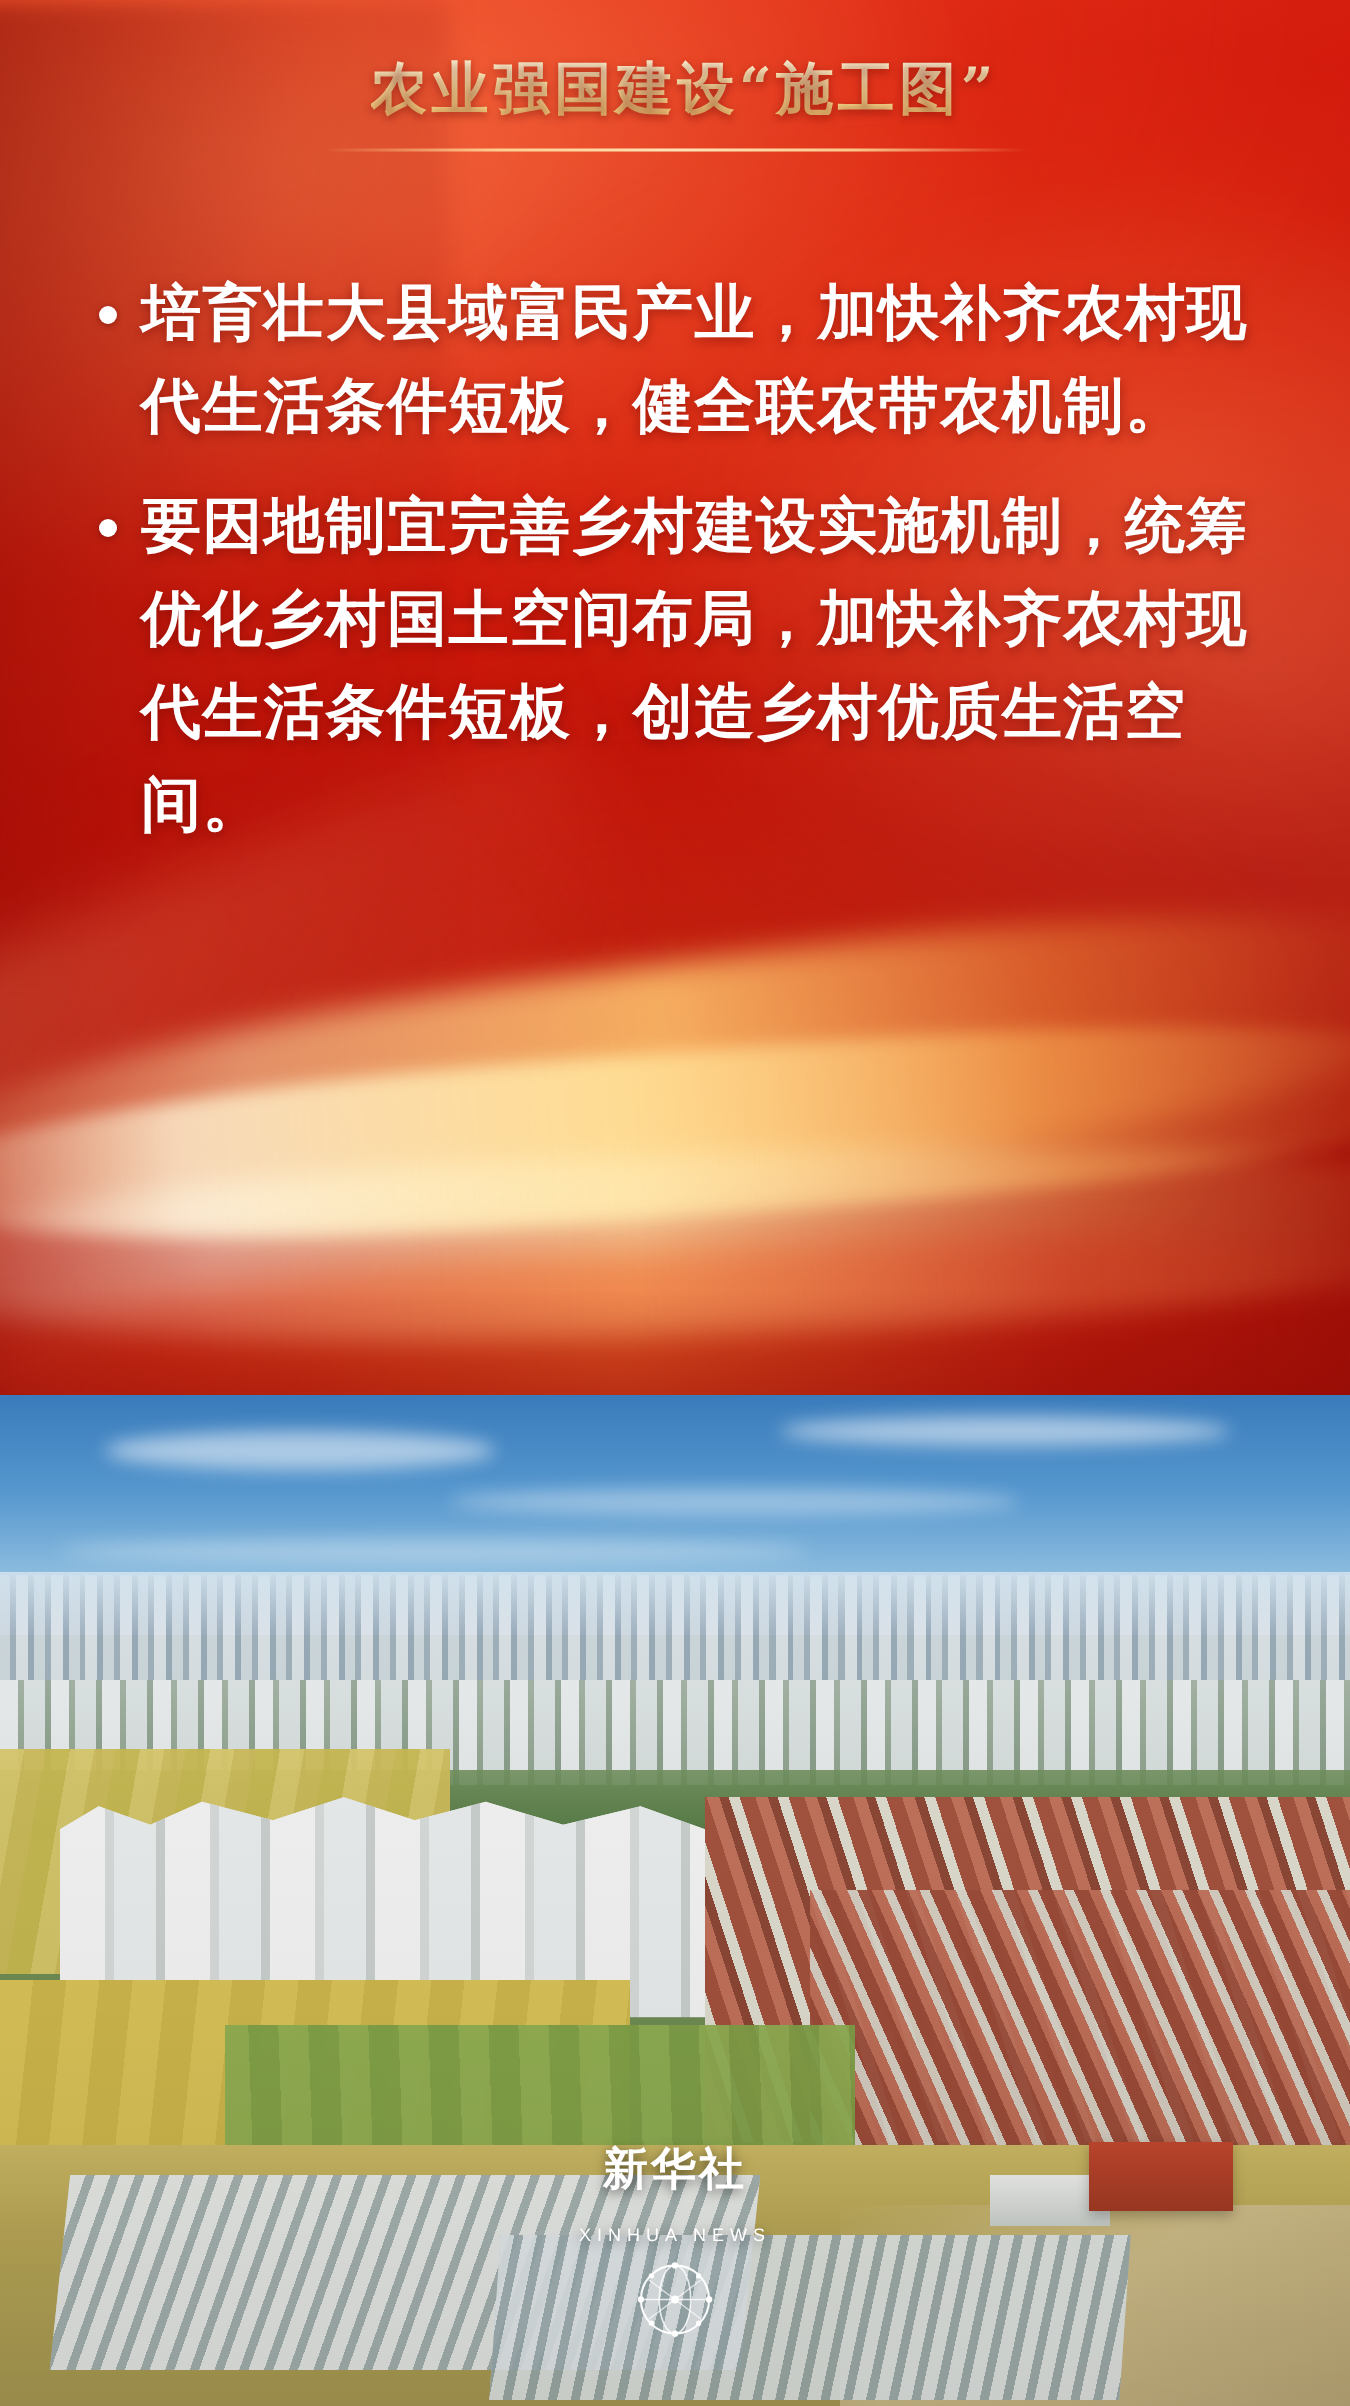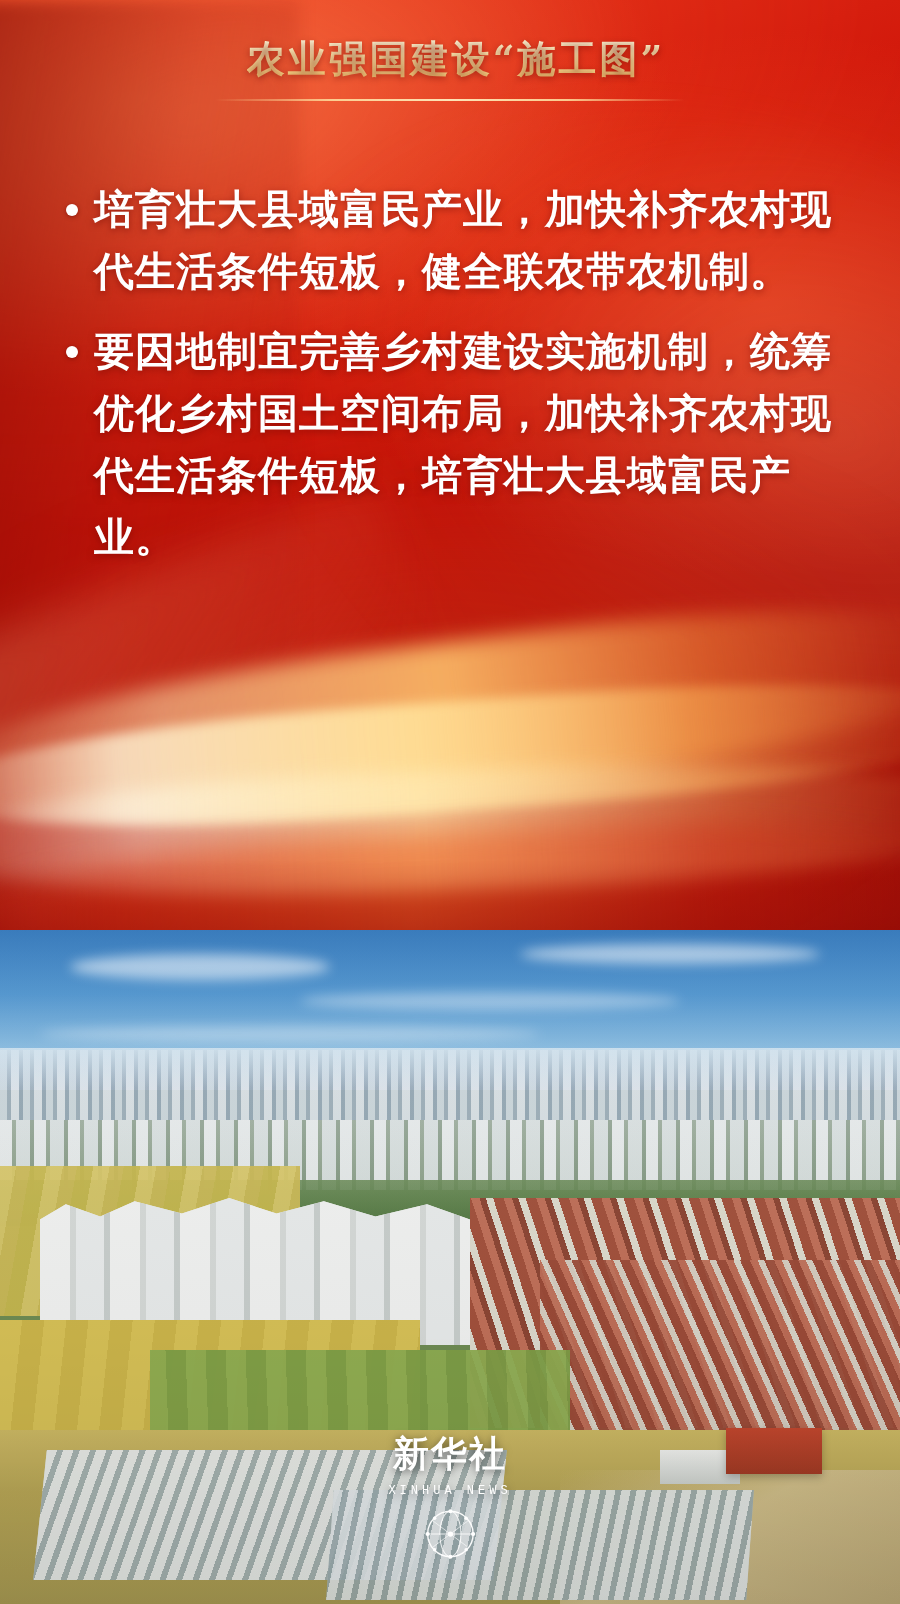--- a/index.html
+++ b/index.html
@@ -327,30 +327,30 @@
     left: 50%;
     transform: translateX(-50%);
     bottom: 38px;
     text-align: center;
     z-index: 9;
     color: #fff;
     text-shadow: 0 2px 8px rgba(0,0,0,.55);
   }
   .wm-cn {
     font-family: Liberation Sans, sans-serif;
-    font-size: 36px;
+    font-size: 30px;
     font-weight: 700;
     letter-spacing: 2px;
     line-height: 1.1;
   }
   .wm-en {
-    font-family: Liberation Mono, monospace;
+    font-family: Liberation Sans, sans-serif;
     font-size: 12px;
     letter-spacing: 4px;
-    margin-top: 10px;
+    margin-top: 20px;
   }
   .wm-globe {
     margin: 8px auto 0;
     width: 56px; height: 56px;
   }
 </style>
 </head>
 <body>
 
 <div class="poster">
@@ -373,21 +373,21 @@
     <div class="title-rule"></div>
   </div>
 
   <div class="bullets">
     <div class="bullet">
       <span class="bullet-dot"></span>
       <span class="bullet-text">培育壮大县域富民产业，加快补齐农村现代生活条件短板，健全联农带农机制。</span>
     </div>
     <div class="bullet">
       <span class="bullet-dot"></span>
-      <span class="bullet-text">要因地制宜完善乡村建设实施机制，统筹优化乡村国土空间布局，加快补齐农村现代生活条件短板，培育壮大县域富民产业。</span>
+      <span class="bullet-text">要因地制宜完善乡村建设实施机制，统筹优化乡村国土空间布局，加快补齐农村现代生活条件短板，创造乡村优质生活空间。</span>
     </div>
   </div>
 
   <div class="photo">
     <div class="sky"></div>
     <div class="cloud c1"></div>
     <div class="cloud c2"></div>
     <div class="cloud c3"></div>
     <div class="cloud c4"></div>
     <div class="skyline"></div>

